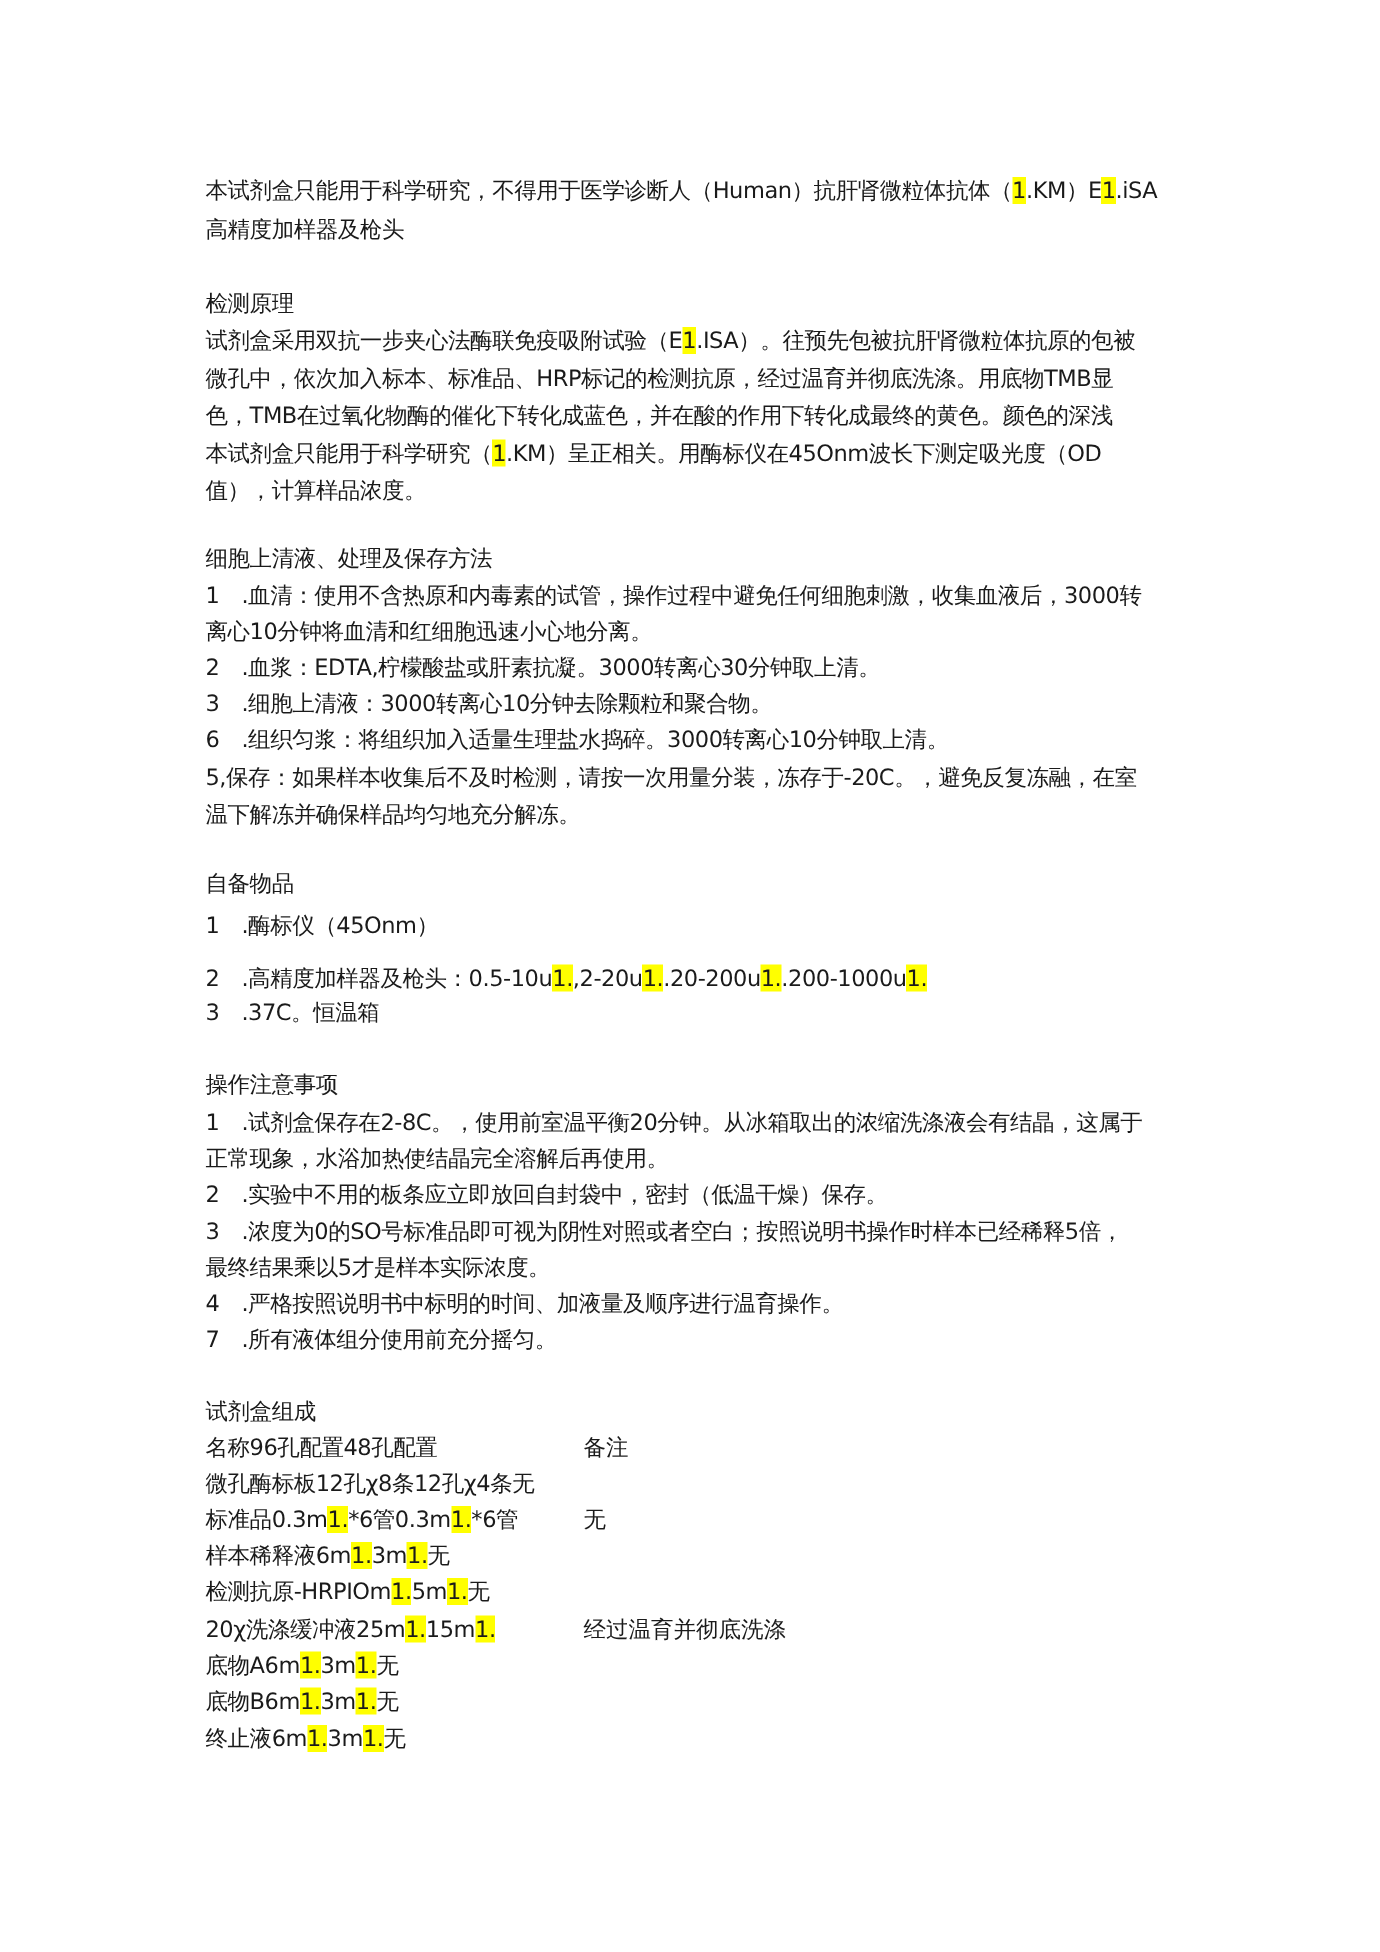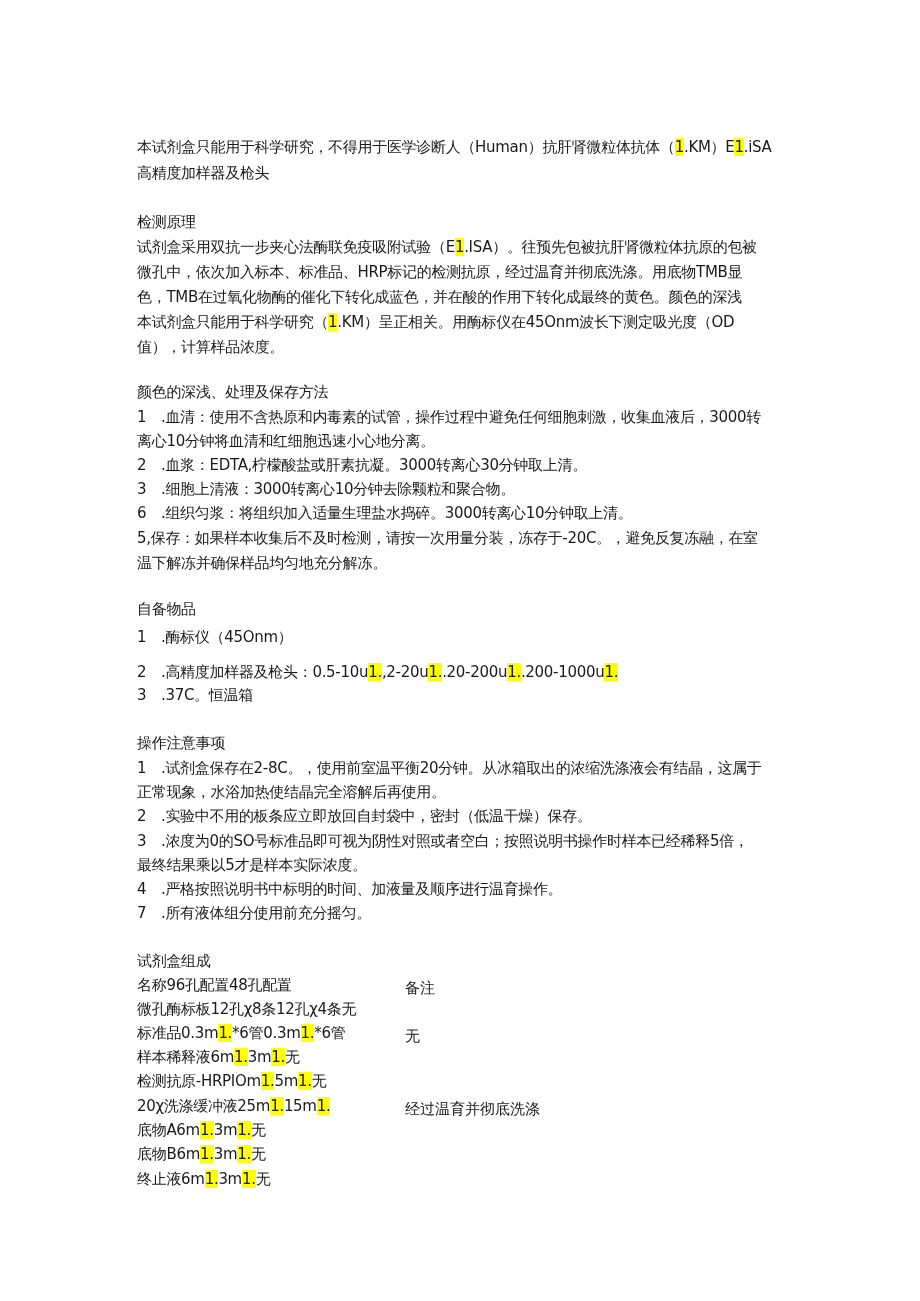--- a/index.html
+++ b/index.html
@@ -21,32 +21,30 @@
       top: 0;
       width: 650px;
     }
     .line {
       position: absolute;
       left: 0;
       font-size: 15px;
       line-height: 24px;
       white-space: nowrap;
       letter-spacing: -0.3px;
-      margin-top: 20px;
     }
     .hl {
       background: #ffff00;
     }
     .col2 {
       position: absolute;
-      left: 268px;
+      left: 252px;
       font-size: 15px;
       line-height: 24px;
       white-space: nowrap;
-      margin-top: 23px;
     }
   </style>
 </head>
 <body>
 
 <div class="page">
 
   <div class="line" style="top:115px">
     <span>本试剂盒只能用于科学研究，不得用于医学诊断人（Human）抗肝肾微粒体抗体（</span><span class="hl">1</span><span>.KM）E</span><span class="hl">1</span><span>.iSA</span>
   </div>
@@ -56,21 +54,21 @@
   <div class="line" style="top:215px">
     <span>试剂盒采用双抗一步夹心法酶联免疫吸附试验（E</span><span class="hl">1</span><span>.ISA）。往预先包被抗肝肾微粒体抗原的包被</span>
   </div>
   <div class="line" style="top:240px">微孔中，依次加入标本、标准品、HRP标记的检测抗原，经过温育并彻底洗涤。用底物TMB显</div>
   <div class="line" style="top:265px">色，TMB在过氧化物酶的催化下转化成蓝色，并在酸的作用下转化成最终的黄色。颜色的深浅</div>
   <div class="line" style="top:290px">
     <span>本试剂盒只能用于科学研究（</span><span class="hl">1</span><span>.KM）呈正相关。用酶标仪在45Onm波长下测定吸光度（OD</span>
   </div>
   <div class="line" style="top:315px">值），计算样品浓度。</div>
 
-  <div class="line" style="top:360px">颜色的深浅、处理及保存方法</div>
+  <div class="line" style="top:360px">细胞上清液、处理及保存方法</div>
   <div class="line" style="top:385px">1　.血清：使用不含热原和内毒素的试管，操作过程中避免任何细胞刺激，收集血液后，3000转</div>
   <div class="line" style="top:409px">离心10分钟将血清和红细胞迅速小心地分离。</div>
   <div class="line" style="top:433px">2　.血浆：EDTA,柠檬酸盐或肝素抗凝。3000转离心30分钟取上清。</div>
   <div class="line" style="top:457px">3　.细胞上清液：3000转离心10分钟去除颗粒和聚合物。</div>
   <div class="line" style="top:481px">6　.组织匀浆：将组织加入适量生理盐水捣碎。3000转离心10分钟取上清。</div>
   <div class="line" style="top:506px">5,保存：如果样本收集后不及时检测，请按一次用量分装，冻存于-20C。，避免反复冻融，在室</div>
   <div class="line" style="top:531px">温下解冻并确保样品均匀地充分解冻。</div>
 
   <div class="line" style="top:577px">自备物品</div>
   <div class="line" style="top:605px">1　.酶标仪（45Onm）</div>

